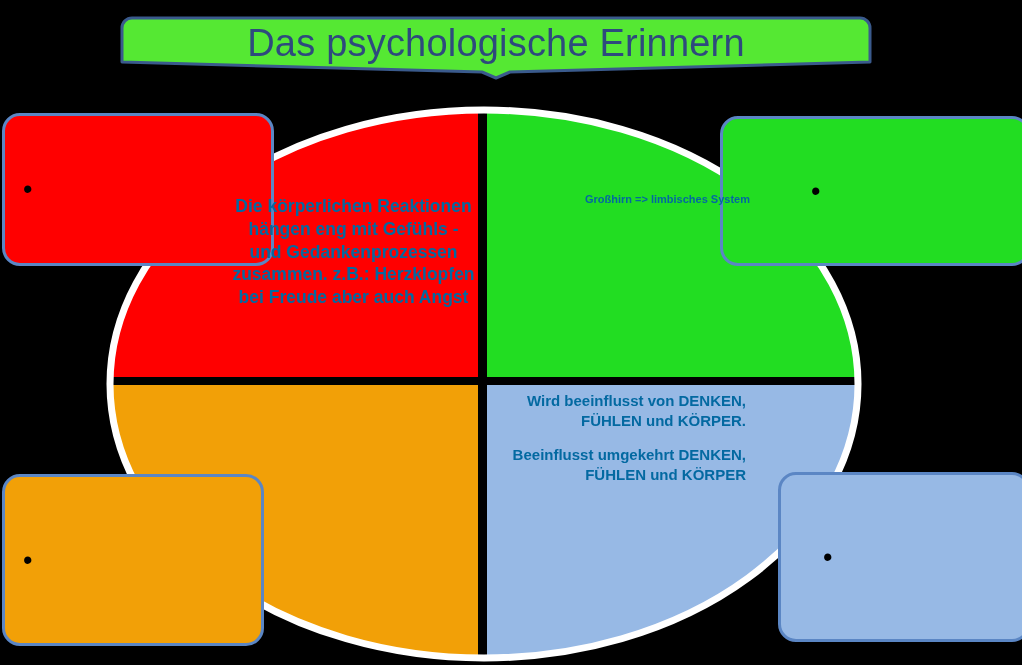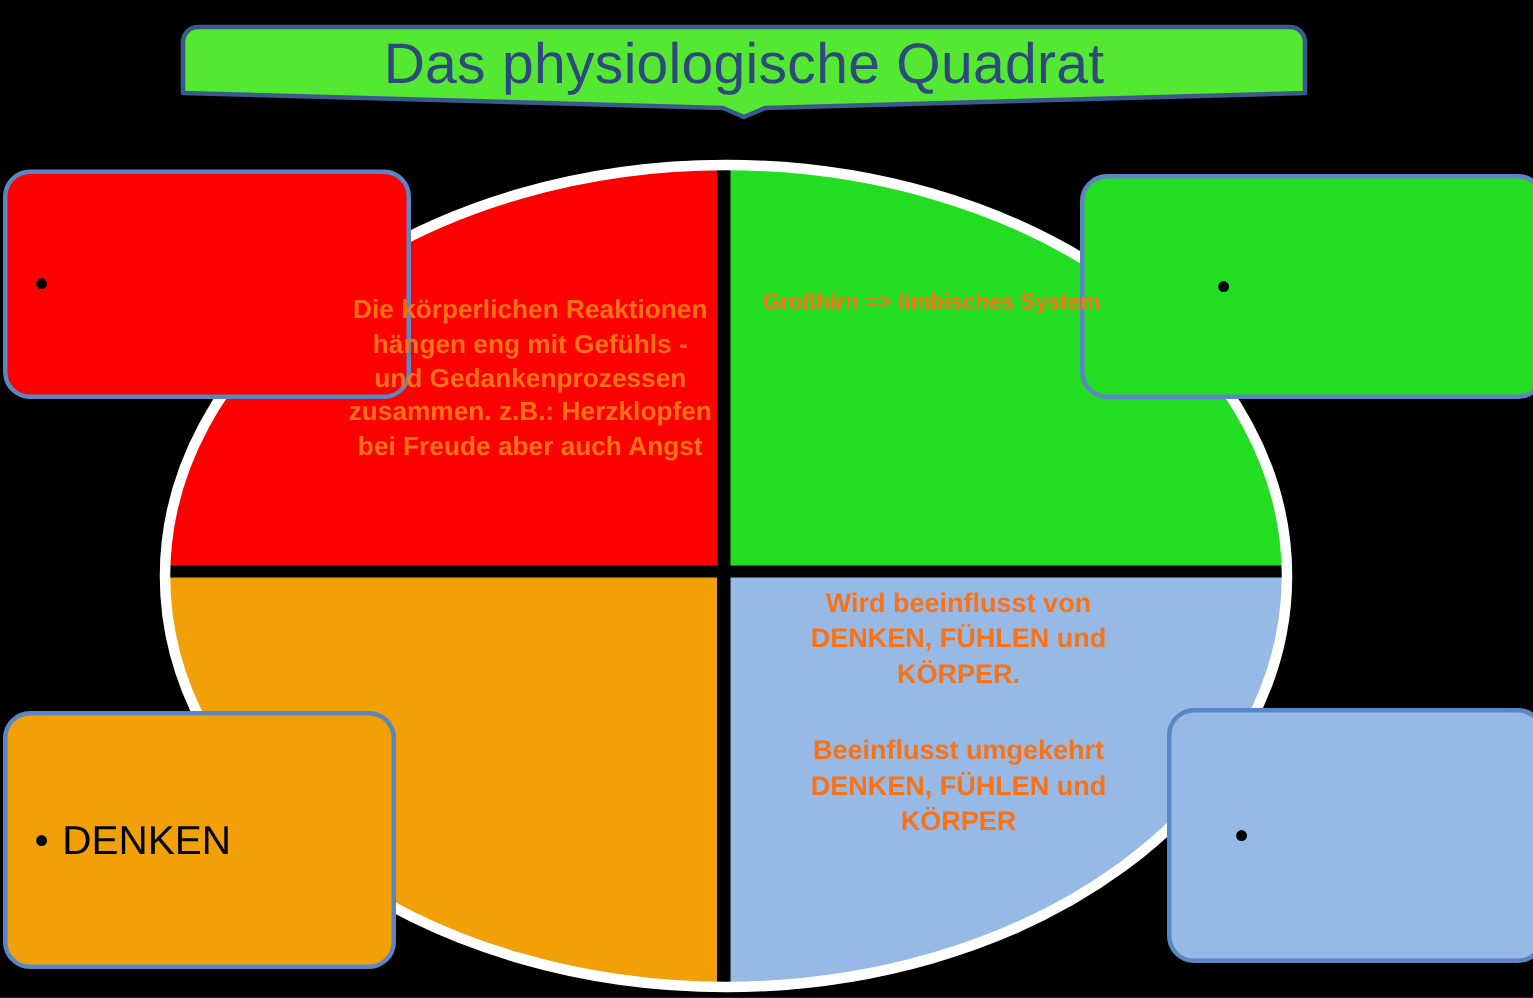--- a/index.html
+++ b/index.html
@@ -109,59 +109,61 @@
     pointer-events: none;
   }
   #ellipse-wrap svg {
     position: absolute;
     left: 0; top: 0;
   }
 
   
   .quad-text {
     position: absolute;
-    color: #f97316;
+    color: #0369a1;
     font-weight: bold;
     text-align: center;
     line-height: 1.30;
   }
   #text-red {
     left: 232px;
     top: 195px;
     width: 243px;
     font-size: 17.5px;
   }
   #text-green {
     left: 492px;
     top: 190px;
     width: 258px;
     font-size: 17.5px;
   }
   #text-green .sub {
-    font-size: 15px;
+    font-size: 11px;
     display: block;
     margin-top: 2px;
+    text-align: right;
   }
   #text-orange {
     left: 230px;
     top: 396px;
     width: 252px;
     font-size: 17.5px;
   }
   #text-blue {
-    left: 512px;
+    left: 492px;
     top: 391px;
     width: 254px;
-    font-size: 18px;
+    font-size: 15px;
+    text-align: right;
   }
   #text-blue p {
     margin: 0;
   }
   #text-blue p + p {
-    margin-top: 28px;
+    margin-top: 15px;
   }
 </style>
 </head>
 <body>
 
 <div id="stage">
 
   <div id="ellipse-wrap">
     <svg width="1022" height="665" viewBox="0 0 1022 665" xmlns="http://www.w3.org/2000/svg">
       <defs>
@@ -196,21 +198,20 @@
   <div class="corner-box" id="box-koerper">
     <span class="bullet">•</span>
   </div>
 
   <div class="corner-box" id="box-fuehlen">
     <span class="bullet">•</span>
   </div>
 
   <div class="corner-box" id="box-denken">
     <span class="bullet">•</span>
-    <span>DENKEN</span>
   </div>
 
   <div class="corner-box" id="box-handeln">
     <span class="bullet">•</span>
   </div>
 
   <div class="quad-text" id="text-red">Die körperlichen Reaktionen hängen eng mit  Gefühls  - und Gedankenprozessen zusammen. z.B.: Herzklopfen  bei Freude aber auch Angst</div>
 
   <div class="quad-text" id="text-green">
     <span class="sub">Großhirn =&gt; limbisches System</span>
@@ -219,16 +220,16 @@
 
   <div class="quad-text" id="text-blue">
     <p>Wird beeinflusst von DENKEN, FÜHLEN und KÖRPER.</p>
     <p>Beeinflusst umgekehrt DENKEN, FÜHLEN und KÖRPER</p>
   </div>
 
   <div id="title-banner">
     <svg viewBox="0 0 756 68" xmlns="http://www.w3.org/2000/svg">
       <path d="M 14,4 H 742 a 10,10 0 0 1 10,10 V 48 L 392,58 378,64 364,58 L 4,48 V 14 a 10,10 0 0 1 10,-10 Z" fill="#55E833" stroke="#3a5a8c" stroke-width="3" stroke-linejoin="round"></path>
     </svg>
-    <div id="title-text">Das physiologische Quadrat</div>
+    <div id="title-text">Das psychologische Erinnern</div>
   </div>
 
 </div>
 
 </body></html>

